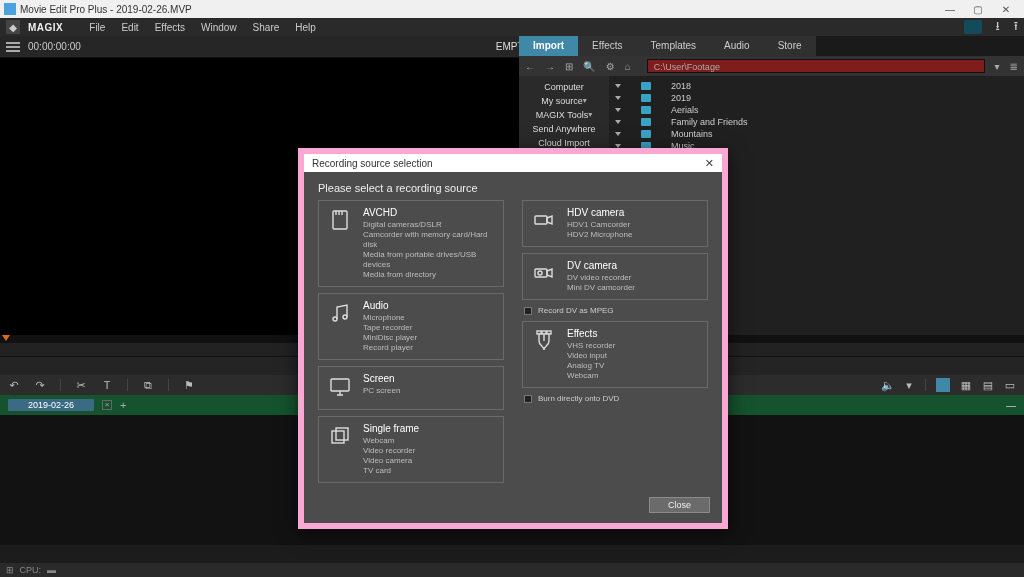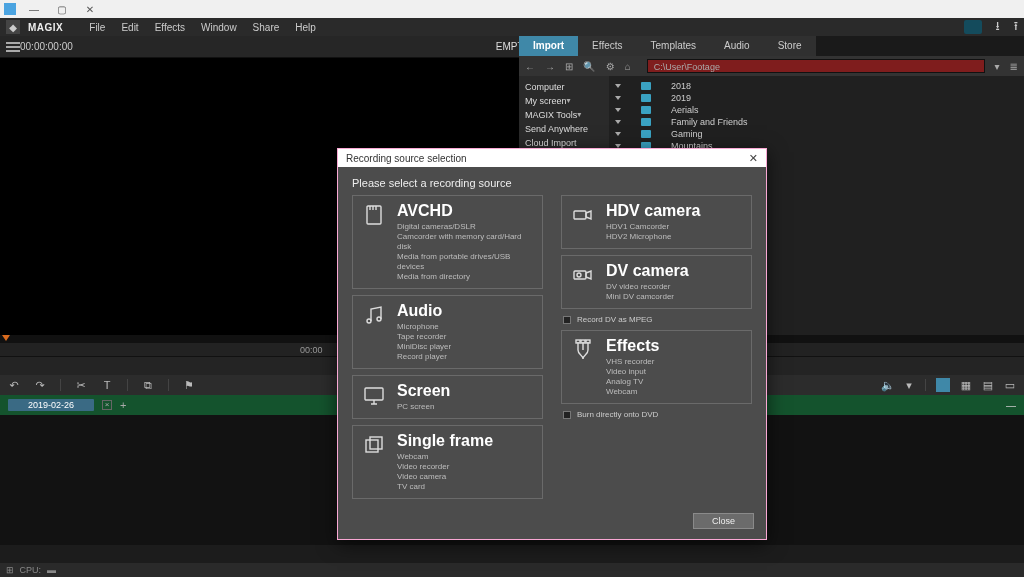--- a/index.html
+++ b/index.html
@@ -13,39 +13,39 @@
 
 
 .menubar { height: 18px; background: #2a2a2a; display: flex; align-items: center; padding: 0 6px; gap: 8px; }
 .menubar .logo { width: 14px; height: 14px; background:#444; display:flex; align-items:center; justify-content:center;}
 .menubar .brand { font-weight: bold; font-size: 10px; color: #eee; letter-spacing: .5px;}
 .menubar .mitem { font-size: 10px; color: #ccc; padding: 0 4px; }
 .menubar .spacer { flex: 1; }
 .menubar .ricon { width: 18px; height: 14px; background:#144b5c; margin-left:4px; border-radius:2px;}
 
 
-.apptoolbar{height:22px;background:#262626;display:flex;align-items:center;padding:0 6px;border-bottom:1px solid #111;}
+.apptoolbar{height:22px;background:#262626;display:flex;align-items:center;padding:0 6px;gap:8px;border-bottom:1px solid #111;}
 .apptoolbar .ham{width:14px;height:10px;border-top:2px solid #aaa;border-bottom:2px solid #aaa;position:relative;}
 .apptoolbar .ham::before{content:"";position:absolute;top:2px;left:0;right:0;border-top:2px solid #aaa;}
 .apptoolbar .tc{font-size:10px;color:#ccc;}
 .apptoolbar .center{flex:1;text-align:center;font-size:10px;color:#ddd;}
 .apptoolbar .end{font-size:10px;color:#ccc;margin-right:4px;}
 .apptoolbar .sq{width:8px;height:8px;border:1px solid #aaa;}
 
 
 .right-panel{position:absolute;top:36px;right:0;width:505px;height:300px;background:#252525;}
 .rtabs{display:flex;height:20px;background:#1a1a1a;}
 .rtab{flex:0 0 auto;padding:0 14px;line-height:20px;font-size:10px;color:#ccc;text-align:center;background:#303030;}
 .rtab.active{background:#3f88a8;color:#fff;font-weight:600;}
 .rtoolbar{height:20px;background:#333;display:flex;align-items:center;padding:0 6px;gap:10px;}
 .rtoolbar .path{flex:1;background:#7f1d1d;height:14px;line-height:14px;padding:0 6px;font-size:9px;color:#aaa;border:1px solid #111;margin-left:6px;}
 .rtoolbar .arrow{font-size:10px;color:#aaa;}
 .rbody{display:flex;height:calc(100% - 40px);}
 .rside{width:90px;background:#2a2a2a;padding:4px 6px;}
-.rside .item{display:flex;justify-content:flex-start;font-size:9px;color:#ddd;padding:2px 0;}
+.rside .item{display:flex;justify-content:center;font-size:9px;color:#ddd;padding:2px 0;}
 .rside .chev{font-size:8px;color:#aaa;}
 .rtree{flex:1;background:#202020;padding:4px 6px;}
 .rtree .node{display:flex;align-items:center;gap:20px;font-size:9px;color:#ccc;padding:1px 0;}
 .rtree .folder{width:10px;height:8px;background:#3aa2c2;border-radius:1px;}
 .rtree .tri{width:0;height:0;border-left:3px solid transparent;border-right:3px solid transparent;border-top:4px solid #aaa;}
 
 
 .preview{position:absolute;top:58px;left:0;width:519px;height:277px;background:#000;}
 
 
@@ -63,45 +63,46 @@
 .trackhead{height:20px;background:#14532d;display:flex;align-items:center;padding:0 8px;gap:8px;}
 .trackhead .chip{background:#3a6a84;color:#fff;font-size:9px;padding:1px 20px;border-radius:1px;}
 .trackhead .tclose{width:10px;height:10px;border:1px solid #666;font-size:8px;text-align:center;line-height:8px;color:#aaa;}
 .trackhead .tplus{font-size:11px;color:#aaa;}
 .trackarea{flex:1;background:#121212;height:130px;}
 
 
 .statusbar{position:absolute;left:0;right:0;bottom:0;height:14px;background:#2a2a2a;display:flex;align-items:center;padding:0 6px;gap:6px;font-size:9px;color:#888;}
 
 
-.modal{position:absolute;left:298px;top:148px;width:430px;background:#4c4c4c;border:1px solid #f9a8d4;box-shadow:0 4px 18px rgba(0,0,0,.6);margin-left:39px;}
+.modal{position:absolute;left:298px;top:148px;width:430px;background:#4c4c4c;border:6px solid #f9a8d4;box-shadow:0 4px 18px rgba(0,0,0,.6);}
 .modal .mtitle{height:18px;background:#fff;color:#333;display:flex;align-items:center;padding:0 8px;font-size:10px;}
 .modal .mtitle .mclose{margin-left:auto;font-size:11px;color:#444;}
 .modal .mhead{padding:10px 14px 6px;font-size:11px;color:#eee;}
 .modal .mgrid{display:flex;gap:18px;padding:0 14px 8px;}
 .modal .col{flex:1;display:flex;flex-direction:column;gap:6px;}
 .card{border:1px solid #6a6a6a;padding:6px 8px;display:flex;gap:10px;align-items:flex-start;min-height:44px;}
 .card .cicon{width:26px;height:26px;flex:0 0 26px;display:flex;align-items:center;justify-content:center;color:#ddd;}
 .card .cicon svg{width:24px;height:24px;}
 .card .cbody{flex:1;}
-.card .ctitle{font-size:16px;color:#fff;font-weight:700;margin-bottom:2px;}
+.card .ctitle{font-size:10px;color:#fff;font-weight:400;margin-bottom:2px;}
 .card .cline{font-size:8px;color:#bdbdbd;line-height:1.25;}
 .checkrow{display:flex;align-items:center;gap:6px;font-size:8px;color:#ccc;padding:0 2px;}
 .checkrow .cb{width:8px;height:8px;background:#222;border:1px solid #777;}
 .modal .mfoot{display:flex;justify-content:flex-end;padding:6px 12px 10px;}
 .modal .closebtn{background:#6b6b6b;border:1px solid #8a8a8a;color:#eee;font-size:9px;padding:2px 18px;}
 
 
 svg{stroke:#ddd;fill:none;stroke-width:1.4;}
 </style>
 </head>
 <body>
 
 <div class="titlebar">
   <div class="appicon"></div>
+  <div class="title">Movie Edit Pro Plus - 2019-02-26.MVP</div>
   <div class="winbtn">—</div>
   <div class="winbtn">▢</div>
   <div class="winbtn">✕</div>
 </div>
 
 <div class="menubar">
   <div class="logo">◆</div>
   <div class="brand">MAGIX</div>
   <div style="width:6px"></div>
   <div class="mitem">File</div>
@@ -144,21 +145,21 @@
     <div class="path">C:\User\Footage</div>
     <div class="arrow">▾</div>
     <div class="arrow">≣</div>
   </div>
   <div class="rbody">
     <div class="rside">
       <div class="item">
           <span>Computer</span>
         </div>
       <div class="item">
-          <span>My screen</span>
+          <span>My source</span>
           <span class="chev">▾</span>
         </div>
       <div class="item">
           <span>MAGIX Tools</span>
           <span class="chev">▾</span>
         </div>
       <div class="item">
           <span>Send Anywhere</span>
         </div>
       <div class="item">
@@ -178,25 +179,20 @@
         </div>
       <div class="node">
           <span class="tri"></span>
           <span class="folder"></span>
           <span>Aerials</span>
         </div>
       <div class="node">
           <span class="tri"></span>
           <span class="folder"></span>
           <span>Family and Friends</span>
-        </div>
-      <div class="node">
-          <span class="tri"></span>
-          <span class="folder"></span>
-          <span>Gaming</span>
         </div>
       <div class="node">
           <span class="tri"></span>
           <span class="folder"></span>
           <span>Mountains</span>
         </div>
       <div class="node">
           <span class="tri"></span>
           <span class="folder"></span>
           <span>Music</span>

